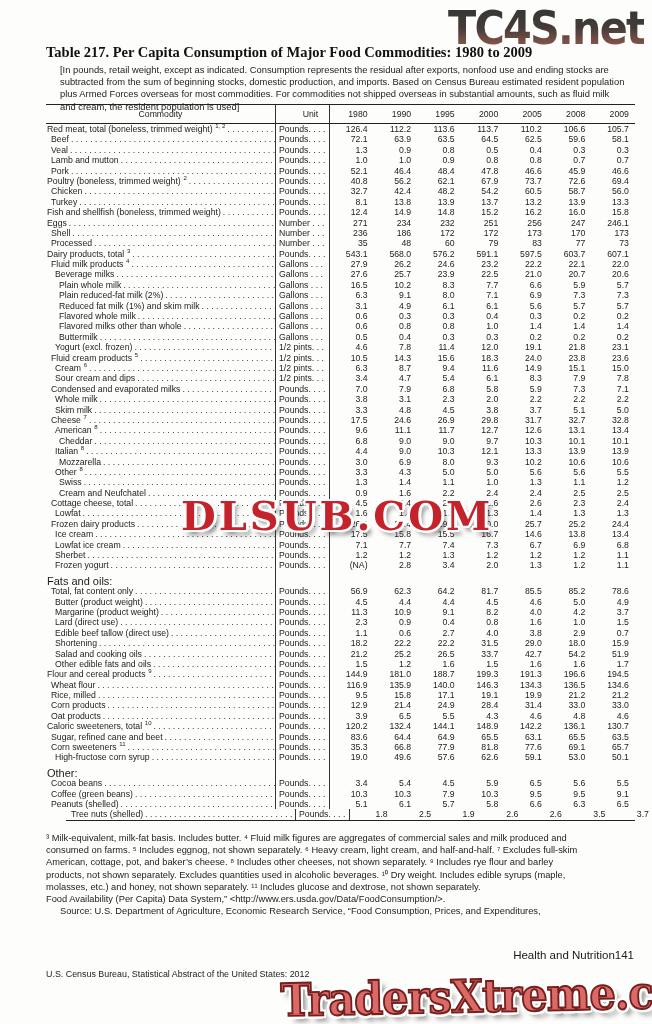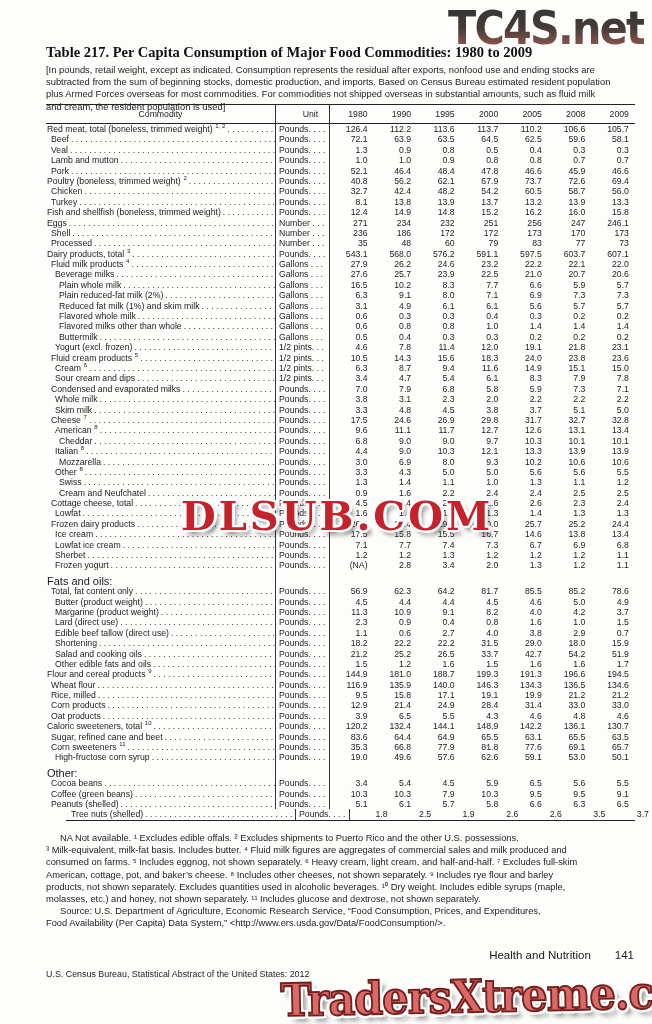--- a/index.html
+++ b/index.html
@@ -8,21 +8,21 @@
     background:#fdfdfc; overflow:hidden;
     font-family:"Liberation Sans", sans-serif; color:#1e1e1e;
   }
   
   .title{
     position:absolute; left:46px; top:44px; width:580px;
     font-family:"Liberation Serif", serif; font-weight:bold; font-size:14.5px;
     color:#111;
   }
   .note{
-    position:absolute; left:46px; top:64px; width:566px;
+    position:absolute; left:60px; top:64px; width:566px;
     font-size:9.4px; line-height:12.2px; color:#222;
   }
   
   .tbl{
     position:absolute; left:46px; top:104px; width:589px;
     font-size:8.7px; color:#1c1c1c;
   }
   .trow{
     display:grid;
     grid-template-columns:229px 55px repeat(7, 43.57px);
@@ -50,21 +50,21 @@
   .footnotes{
     position:absolute; left:46px; top:832px; width:580px;
     font-size:9.3px; line-height:12.2px; color:#222;
   }
   .fn-line.ind{padding-left:14px;}
   
   .runhead{
     position:absolute; right:18px; top:949px;
     font-size:11.5px; color:#1a1a1a;
   }
-  .runhead .pg{margin-left:24px;}
+  .runhead .pg{margin-left:0;}
   .credit{
     position:absolute; left:46px; top:969px;
     font-size:8.9px; color:#222;
   }
   
   .wm-top{
     position:absolute; top:0px; left:448px;
     font-family:"DejaVu Sans", sans-serif; font-weight:bold;
     font-size:47px; letter-spacing:-2px;
     transform:scaleX(0.88); transform-origin:left top;
@@ -1058,28 +1058,27 @@
           <div class="c-val">1.9</div>
           <div class="c-val">2.6</div>
           <div class="c-val">2.6</div>
           <div class="c-val">3.5</div>
           <div class="c-val">3.7</div>
         </div>
       </div>
   </div>
 
   <div class="footnotes">
-      <div class="fn-line ind">NA Not available. ¹ Excludes edible offals. ² Excludes shipments to Puerto Rico and the other U.S. possessions.</div>
       <div class="fn-line">³ Milk-equivalent, milk-fat basis. Includes butter. ⁴ Fluid milk figures are aggregates of commercial sales and milk produced and</div>
       <div class="fn-line">consumed on farms. ⁵ Includes eggnog, not shown separately. ⁶ Heavy cream, light cream, and half-and-half. ⁷ Excludes full-skim</div>
       <div class="fn-line">American, cottage, pot, and baker’s cheese. ⁸ Includes other cheeses, not shown separately. ⁹ Includes rye flour and barley</div>
       <div class="fn-line">products, not shown separately. Excludes quantities used in alcoholic beverages. ¹⁰ Dry weight. Includes edible syrups (maple,</div>
       <div class="fn-line">molasses, etc.) and honey, not shown separately. ¹¹ Includes glucose and dextrose, not shown separately.</div>
+      <div class="fn-line">Food Availability (Per Capita) Data System,” &lt;http://www.ers.usda.gov/Data/FoodConsumption/&gt;.</div>
       <div class="fn-line ind">Source: U.S. Department of Agriculture, Economic Research Service, “Food Consumption, Prices, and Expenditures,</div>
-      <div class="fn-line">Food Availability (Per Capita) Data System,” &lt;http://www.ers.usda.gov/Data/FoodConsumption/&gt;.</div>
     </div>
 
   <div class="runhead">
     <span>Health and Nutrition</span><span class="pg">141</span>
   </div>
   <div class="credit">U.S. Census Bureau, Statistical Abstract of the United States: 2012</div>
 
   <div class="wm-top">TC4S.net</div>
   <div class="wm-mid">DLSUB.COM</div>
   <div class="wm-bot">TradersXtreme.com</div>

